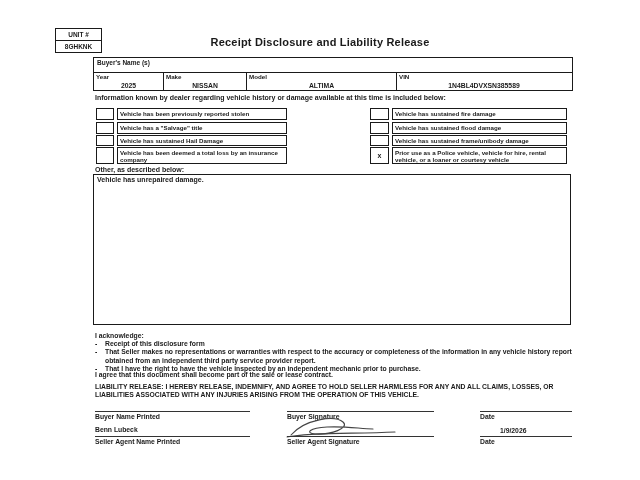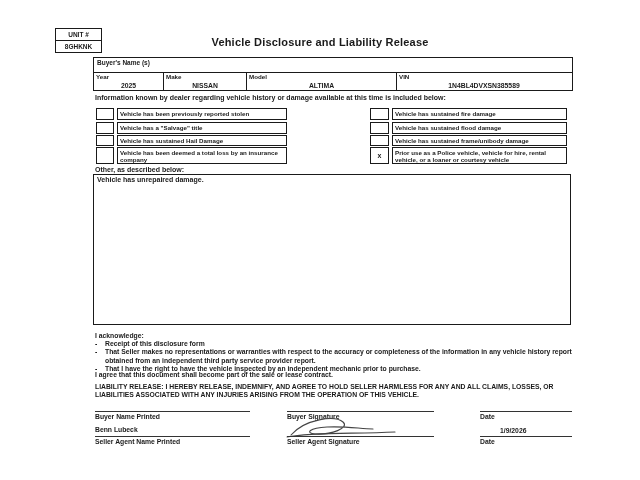--- a/index.html
+++ b/index.html
@@ -53,21 +53,21 @@
 </head>
 <body>
 
 <div id="page">
 
   <div class="abs" id="unit-box">
     <div class="cell">UNIT #</div>
     <div class="cell">8GHKNK</div>
   </div>
 
-  <div class="abs" id="doc-title">Vehicle Disclosure and Liability Release</div>
+  <div class="abs" id="doc-title">Receipt Disclosure and Liability Release</div>
 
   <div class="abs" id="buyer-table">
     <div id="buyer-name-row">
       <span>Buyer's Name (s)</span>
       <span></span>
     </div>
     <div id="vehicle-row">
       <div class="veh-cell" style="width:70px">
         <span class="veh-label">Year</span>
         <span class="veh-value">2025</span>

